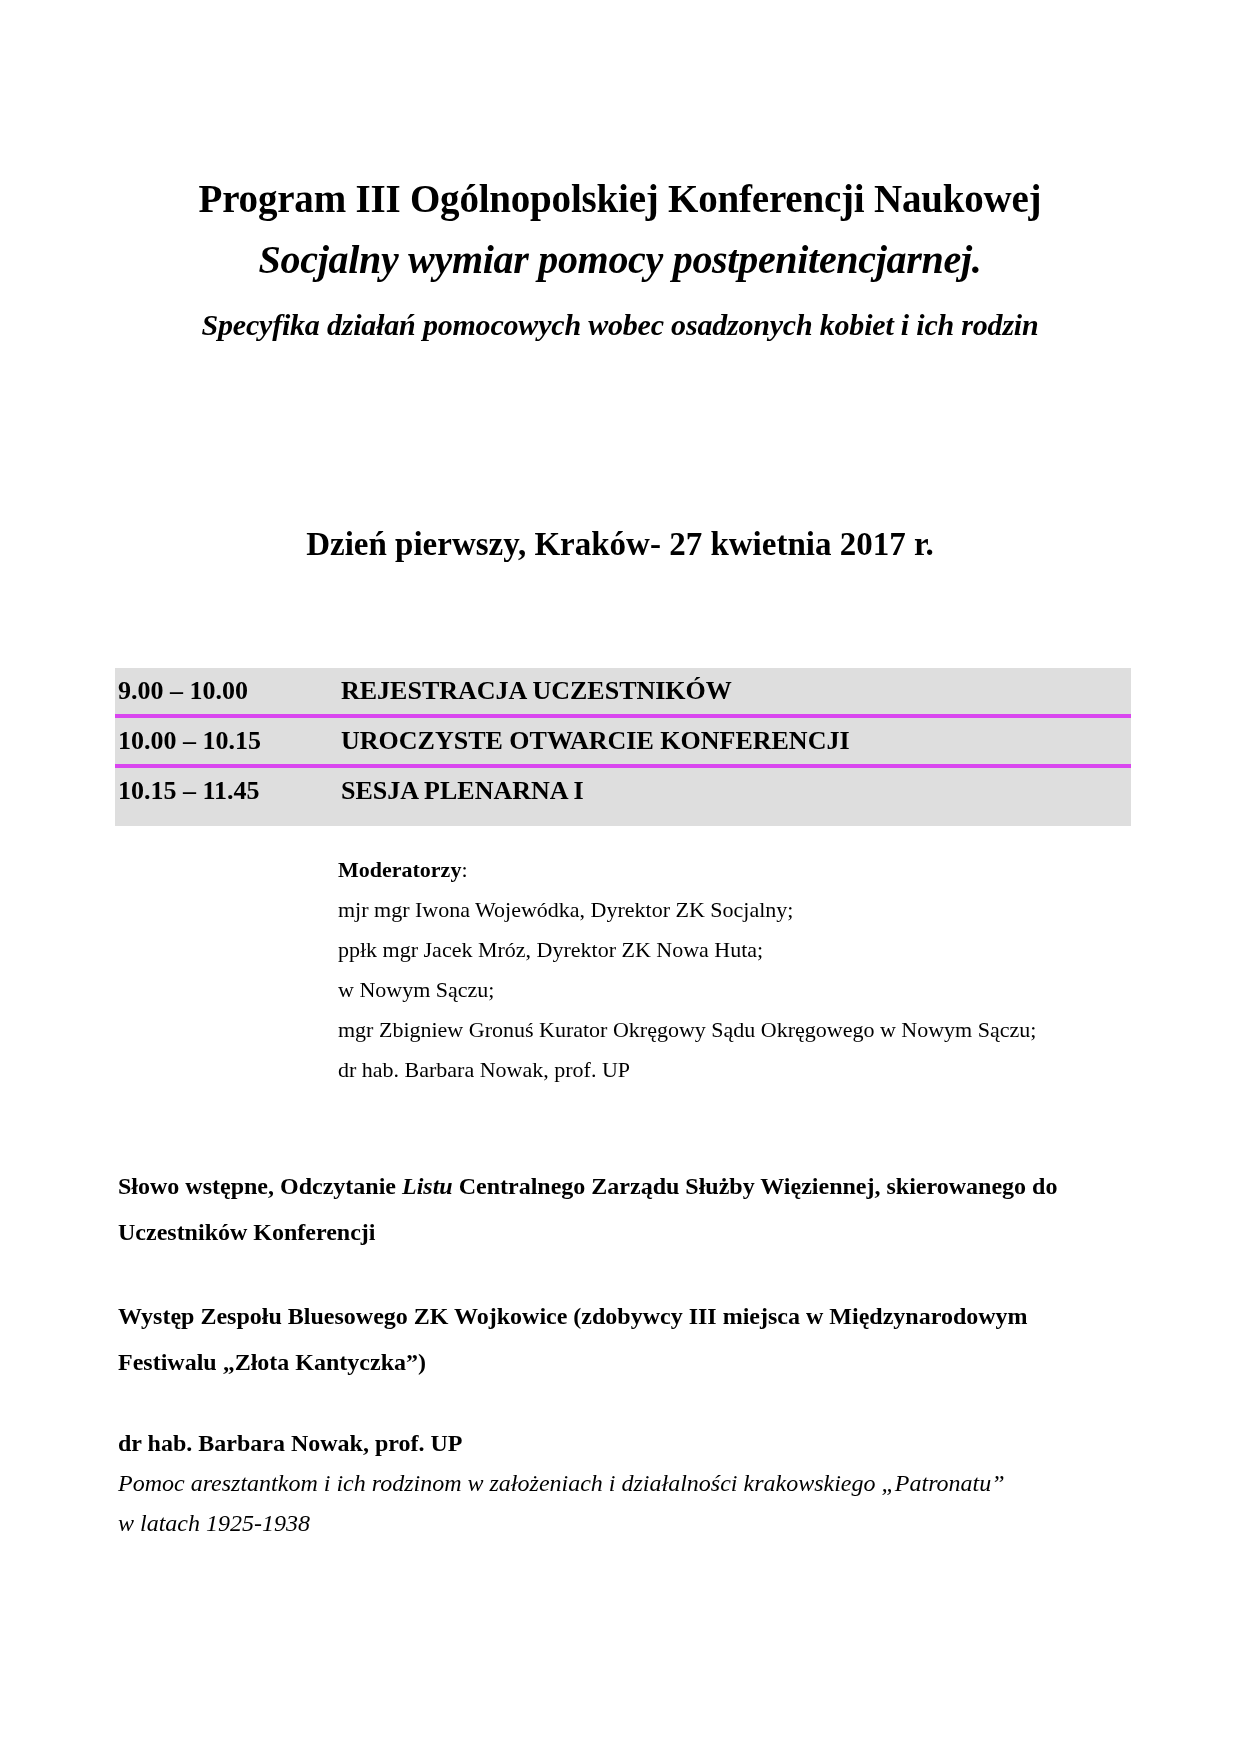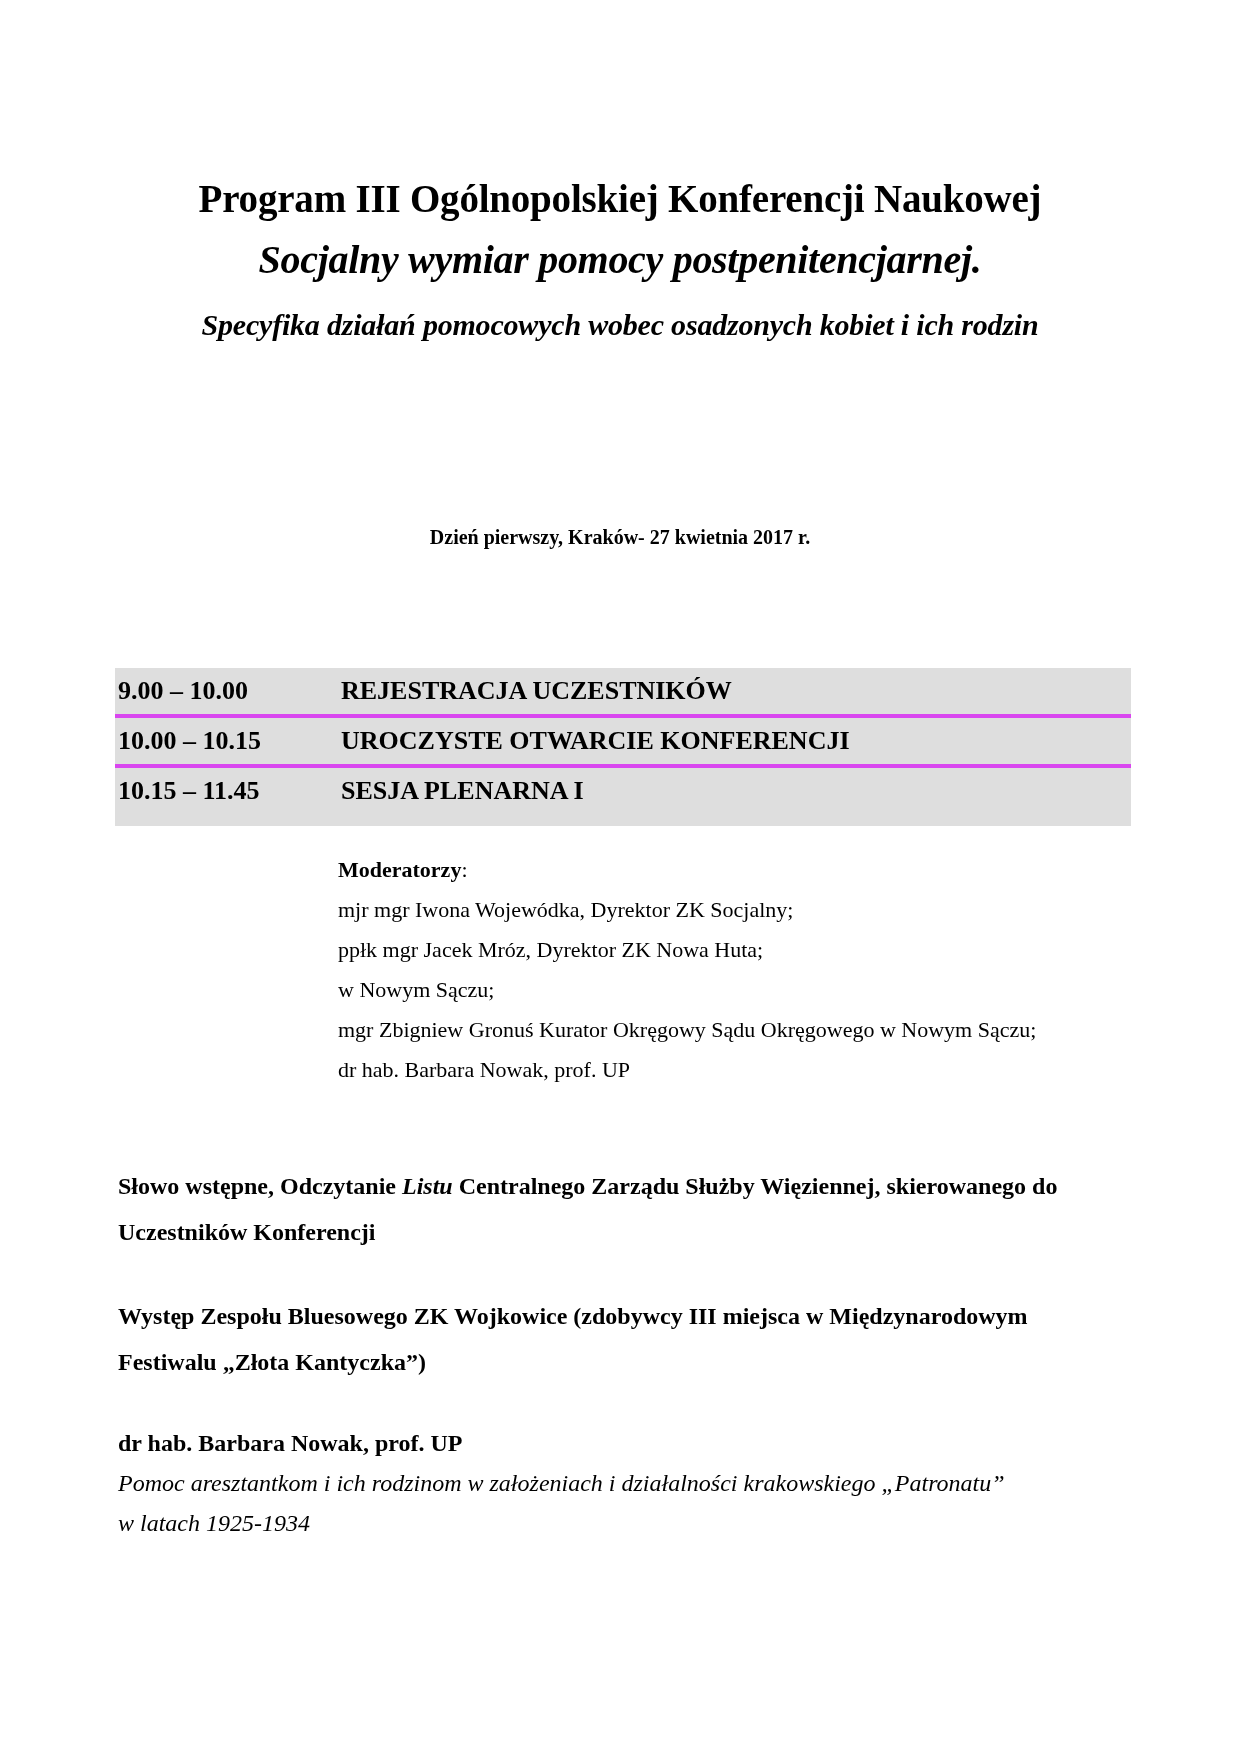--- a/index.html
+++ b/index.html
@@ -43,21 +43,21 @@
     }
     #title-subsub {
       top: 308px;
       font-size: 30px;
       font-weight: bold;
       font-style: italic;
       letter-spacing: -0.2px;
     }
     #day-heading {
       top: 526px;
-      font-size: 20px;
+      font-size: 33px;
       font-weight: bold;
     }
     .schedule {
       position: absolute;
       left: 115px;
       top: 668px;
       width: 1016px;
       background: #dedede;
       padding-bottom: 12px;
     }
@@ -151,16 +151,16 @@
     <div>dr hab. Barbara Nowak, prof. UP</div>
   </div>
 
   <div id="block-concert" class="block">Występ Zespołu Bluesowego ZK Wojkowice (zdobywcy III miejsca w Międzynarodowym Festiwalu „Złota Kantyczka”)</div>
 
   <div id="block-intro" class="block"><span>Słowo wstępne, Odczytanie </span><em>Listu</em><span> Centralnego Zarządu Służby Więziennej, skierowanego do Uczestników Konferencji</span></div>
 
   <div id="block-lecture">
     <div class="lecture-speaker">dr hab. Barbara Nowak, prof. UP</div>
     <div class="lecture-title">Pomoc aresztantkom i ich rodzinom w założeniach i działalności krakowskiego „Patronatu”</div>
-    <div class="lecture-title">w latach 1925-1934</div>
+    <div class="lecture-title">w latach 1925-1938</div>
   </div>
 
 </div>
 
 </body></html>

